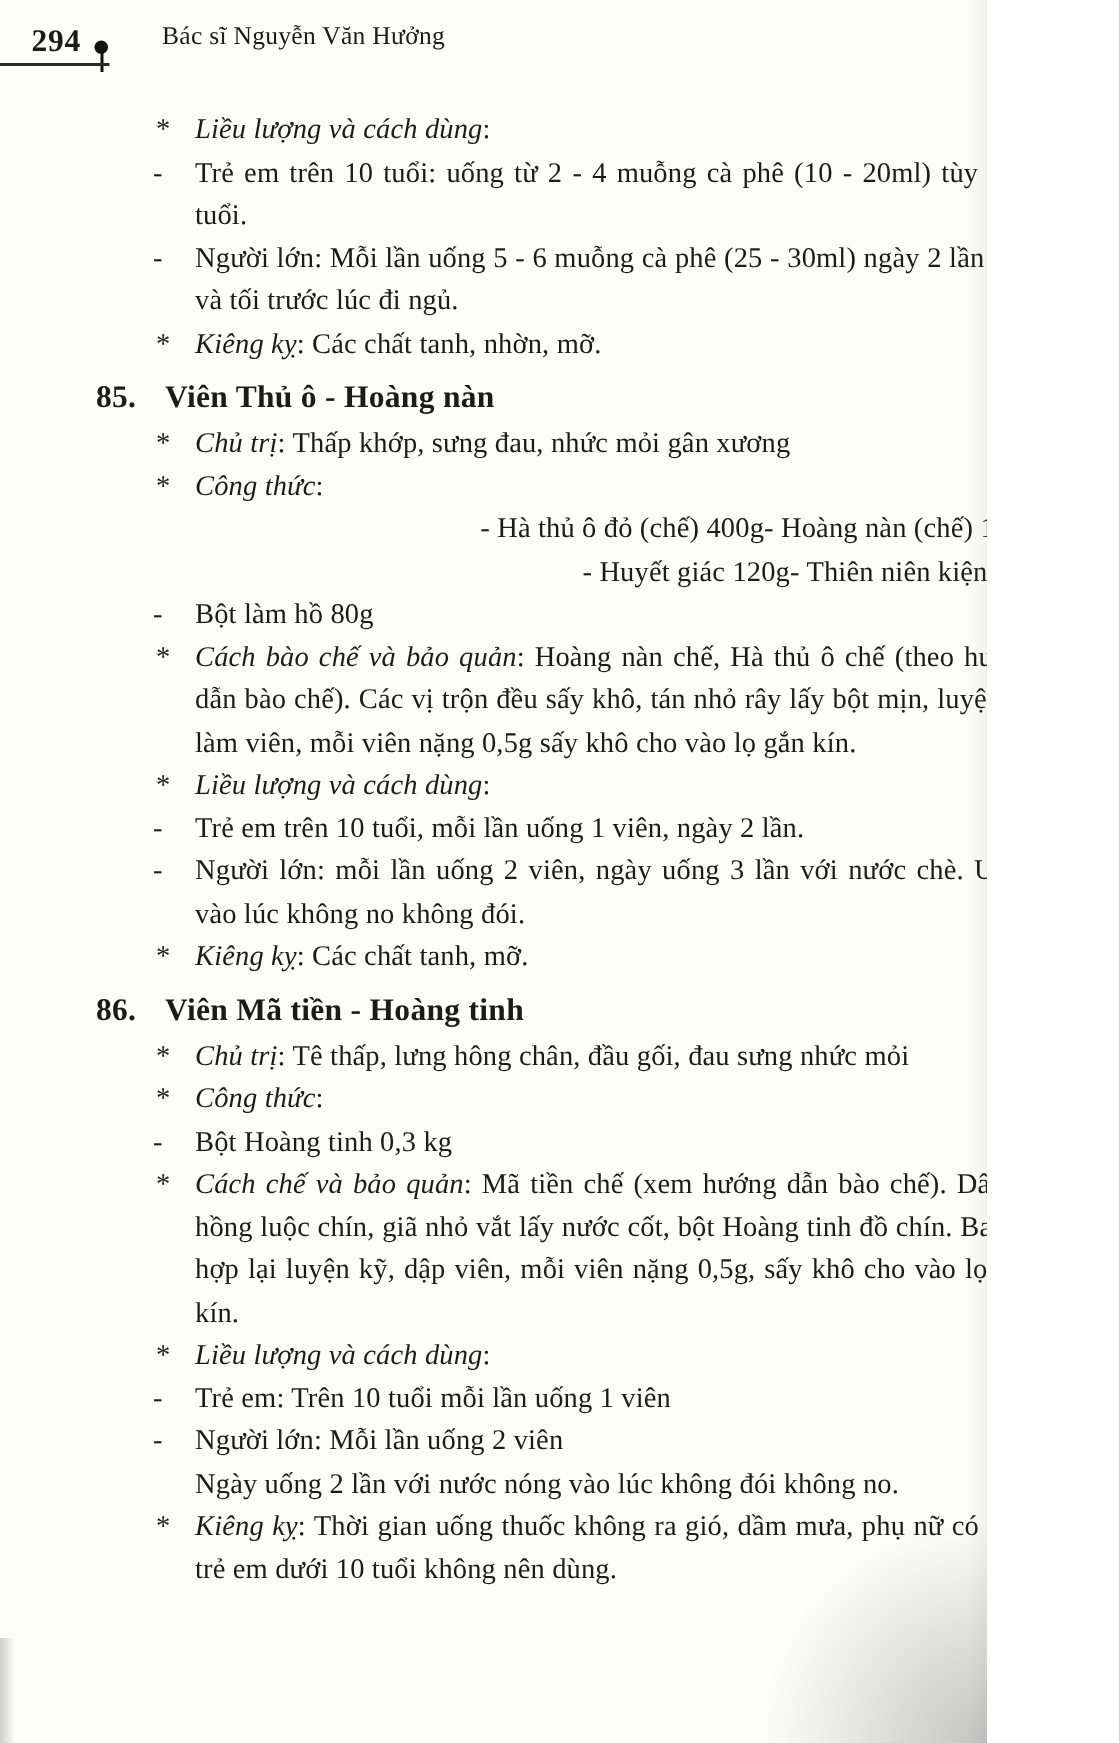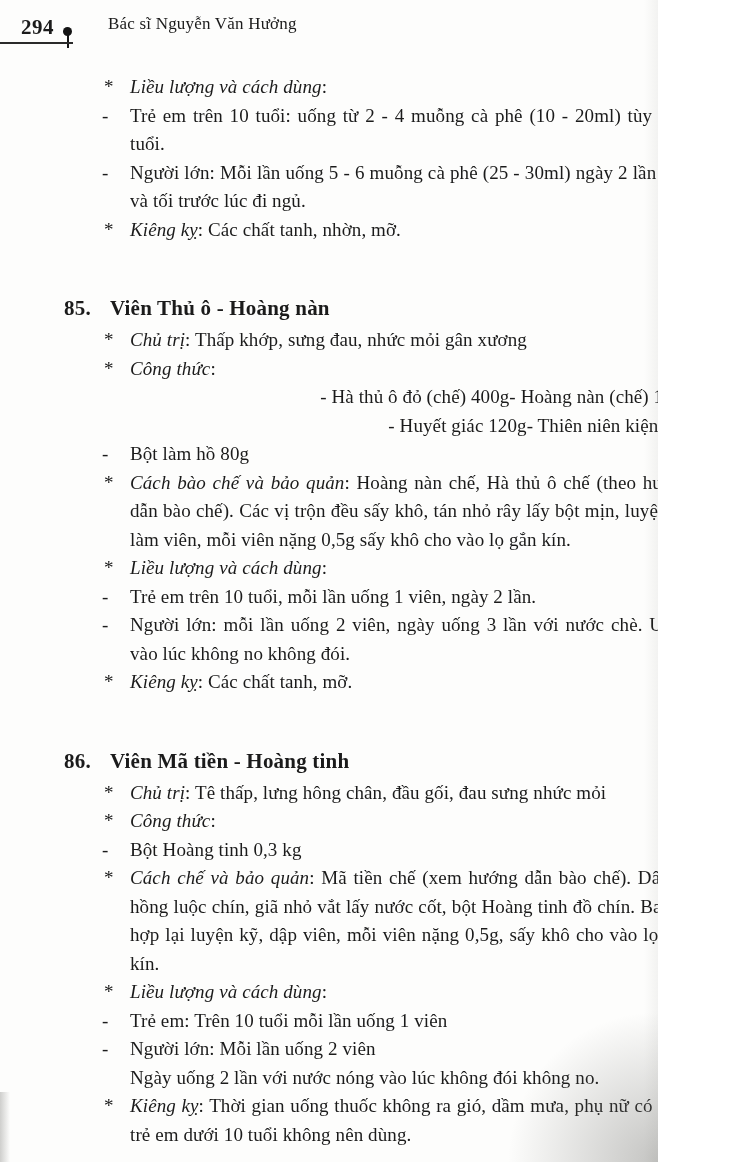--- a/index.html
+++ b/index.html
@@ -41,21 +41,21 @@
     font-size:19px; line-height:28.5px; letter-spacing:0.1px;
   }
   .para { position:relative; margin:0; padding-left:30px; text-align:justify; }
   .para .mk { position:absolute; left:2px; top:0; }
   .para .mk.star { left:4px; }
   .lbl { font-style:italic; }
   .heading {
     margin:5px 0 3px -36px; padding:0; font-size:21px; font-weight:bold;
     line-height:30px; letter-spacing:0.2px; text-align:left;
   }
-  .heading .hnum { display:inline-block; width:46px;margin-top:44px; }
+  .heading .hnum { display:inline-block; width:46px; }
   .cols { text-align:right; }
   .cols .c1 { display:inline-block; width:284px; }
 </style>
 </head>
 <body>
 
 <div class="page">
 
   <div class="pagenum">294</div>
   <div class="hdr-dot"></div>

